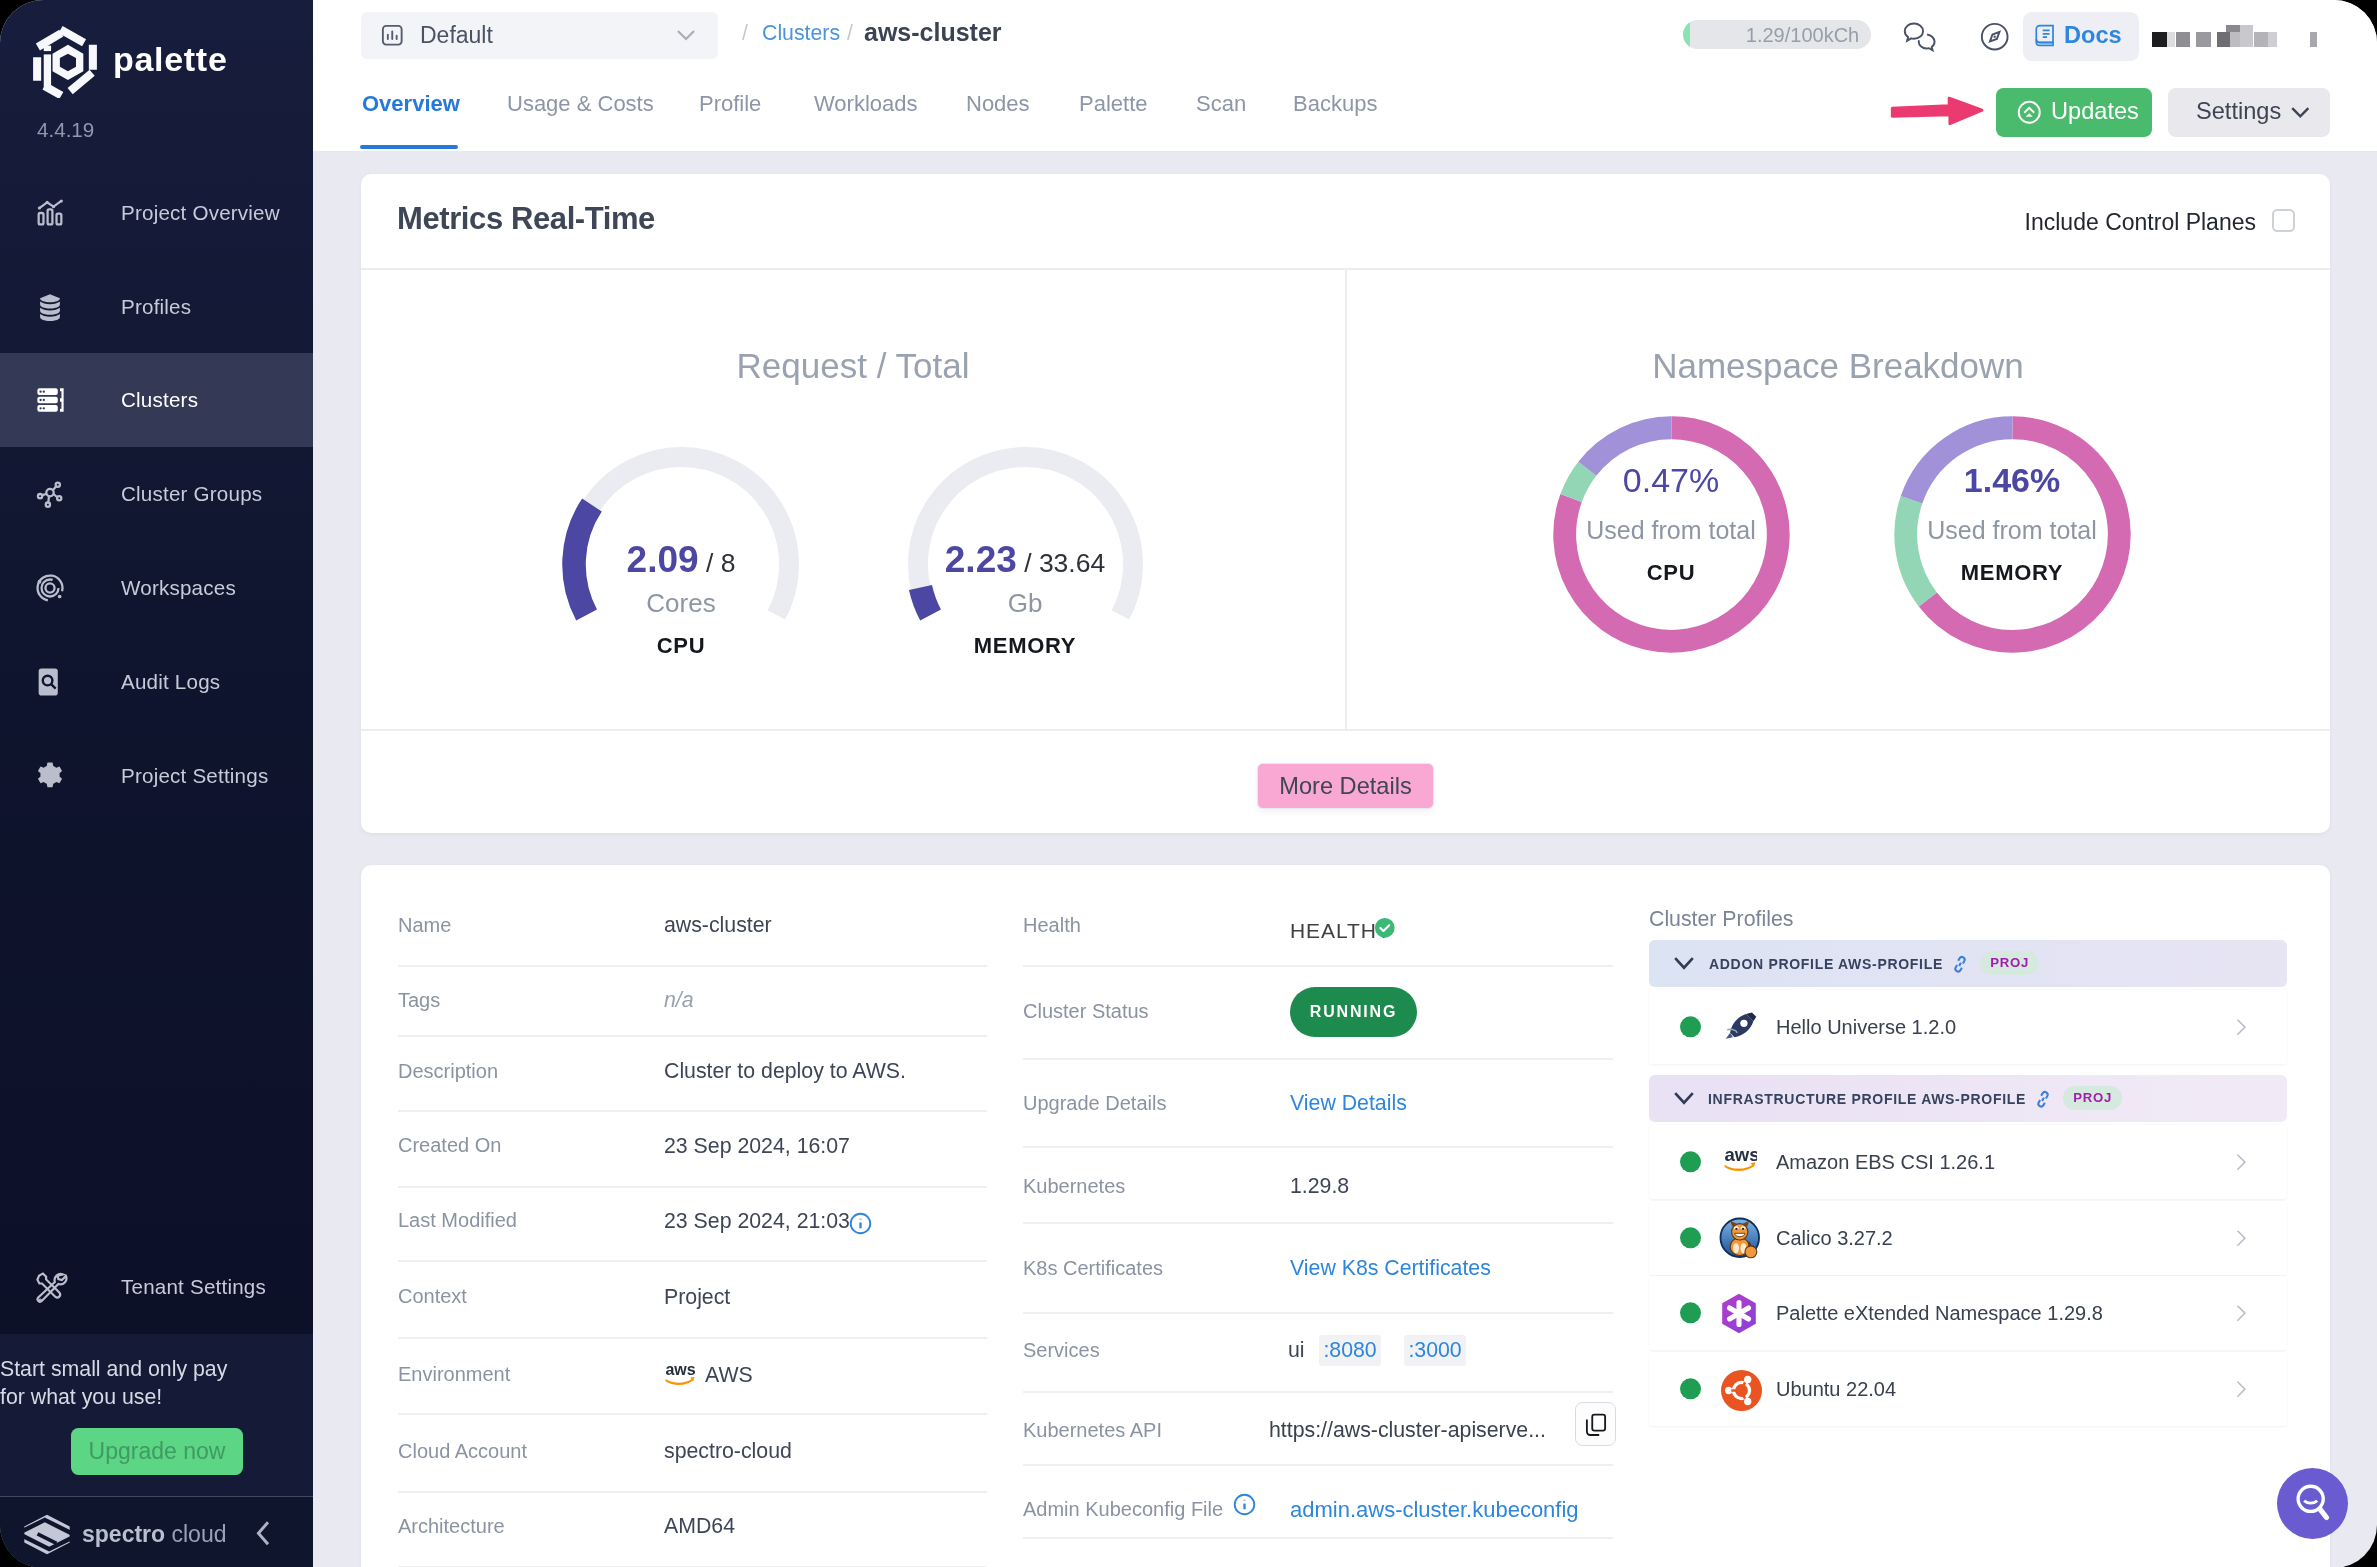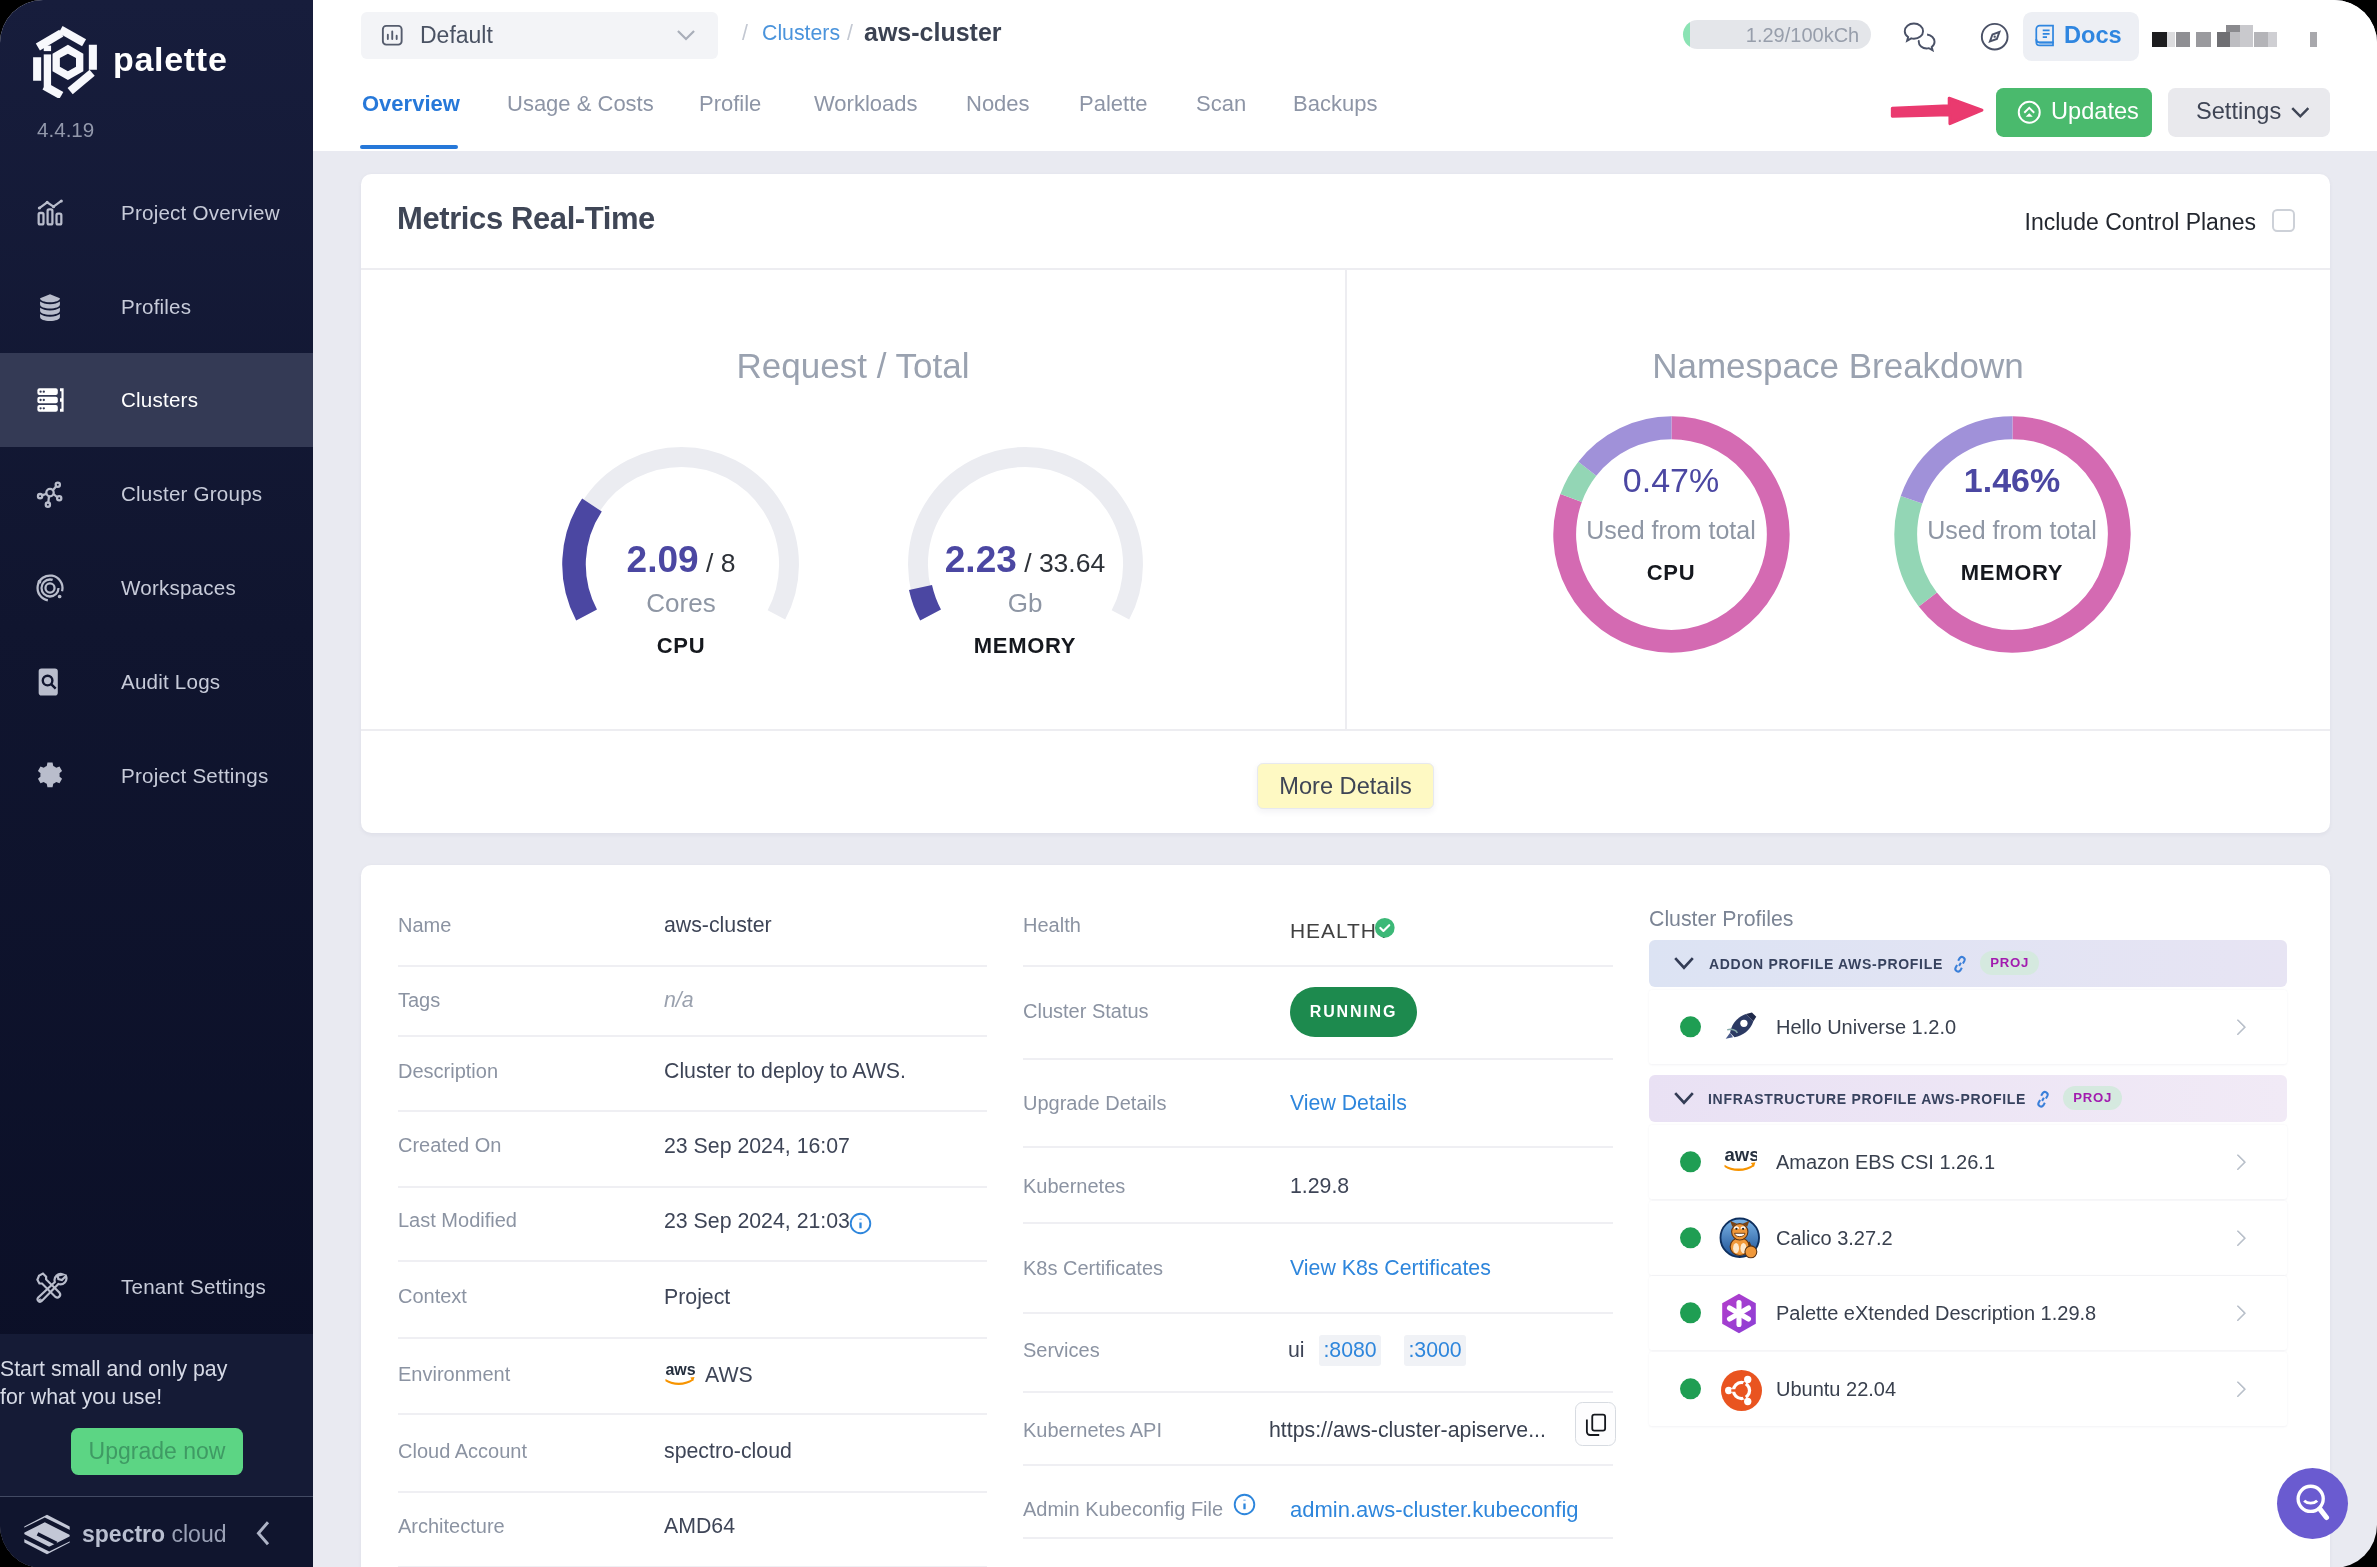--- a/index.html
+++ b/index.html
@@ -298,21 +298,21 @@
       <path d="M50.0 253.3 A145 145 0 0 1 27.9 117.8" stroke="#93d6b5" stroke-width="31"></path>
       <path d="M27.9 117.8 A145 145 0 0 1 165 20" stroke="#a091d9" stroke-width="31"></path>
     </svg>
     <div class="abs" style="left:1163px;top:287px;width:294px;text-align:center;font-size:34px;font-weight:400;color:#4b47a2">0.47%</div>
     <div class="abs" style="left:1163px;top:342px;width:294px;text-align:center;font-size:25px;color:#8e96a4">Used from total</div>
     <div class="abs" style="left:1163px;top:386px;width:294px;text-align:center;font-size:22px;font-weight:700;color:#15181e;letter-spacing:0.7px">CPU</div>
     <div class="abs" style="left:1504px;top:287px;width:294px;text-align:center;font-size:34px;font-weight:700;color:#4b47a2">1.46%</div>
     <div class="abs" style="left:1504px;top:342px;width:294px;text-align:center;font-size:25px;color:#8e96a4">Used from total</div>
     <div class="abs" style="left:1504px;top:386px;width:294px;text-align:center;font-size:22px;font-weight:700;color:#15181e;letter-spacing:0.7px">MEMORY</div>
 
-    <div class="abs" style="left:896px;top:589px;width:177px;height:46px;background:#fef9c3;border:1.5px solid #e7e9ee;border-radius:5.9px;box-shadow:0 2.9px 5.9px rgba(30,40,80,.06);text-align:center;line-height:44px;font-size:23.6px;color:#3e4555">More Details</div>
+    <div class="abs" style="left:896px;top:589px;width:177px;height:46px;background:#f9a8d4;border:1.5px solid #e7e9ee;border-radius:5.9px;box-shadow:0 2.9px 5.9px rgba(30,40,80,.06);text-align:center;line-height:44px;font-size:23.6px;color:#3e4555">More Details</div>
   </div>
 
   <div class="card" style="left:361px;top:865px;width:1969px;height:736px">
 
     <div class="dl" style="left:37px;top:49px">Name</div>
       <div class="dv" style="left:303px;top:48px">aws-cluster</div>
     <div class="rowline" style="left:37px;top:100px;width:589px"></div>
     <div class="dl" style="left:37px;top:124px">Tags</div>
       <div class="dv" style="left:303px;top:123px;color:#9aa1ae;font-style:italic">n/a</div>
     <div class="rowline" style="left:37px;top:170px;width:589px"></div>
@@ -469,21 +469,21 @@
             <stop offset="1" stop-color="#8b3fd6"></stop>
           </linearGradient>
         </defs>
       <path d="M26 1 L49 14 V42 L26 55 L3 42 V14 Z" fill="url(#pxkg)"></path>
       <g stroke="#fff" stroke-width="7" stroke-linecap="round">
         <path d="M26 13 V43"></path>
         <path d="M13 20.5 L39 35.5"></path>
         <path d="M39 20.5 L13 35.5"></path>
       </g>
     </svg>
-    <div class="nm">Palette eXtended Description 1.29.8</div>
+    <div class="nm">Palette eXtended Namespace 1.29.8</div>
     <div class="chev-r"></div>
   </div>
   <div class="prof-row" style="top:1352px">
     <div class="gdot"></div>
     <svg class="abs" style="left:72px;top:18.4px" width="41" height="41" viewBox="0 0 56 56">
       <circle cx="28" cy="28" r="28" fill="#e95420"></circle>
       <g fill="#fff">
         <circle cx="28" cy="28" r="11" fill="none" stroke="#fff" stroke-width="4.5"></circle>
         <circle cx="10.5" cy="28" r="5"></circle>
         <circle cx="36.5" cy="13" r="5"></circle>

